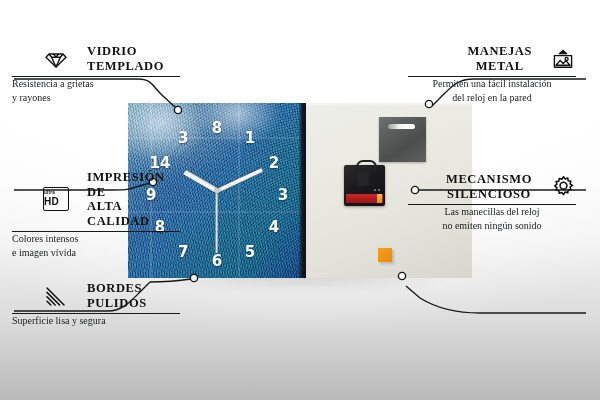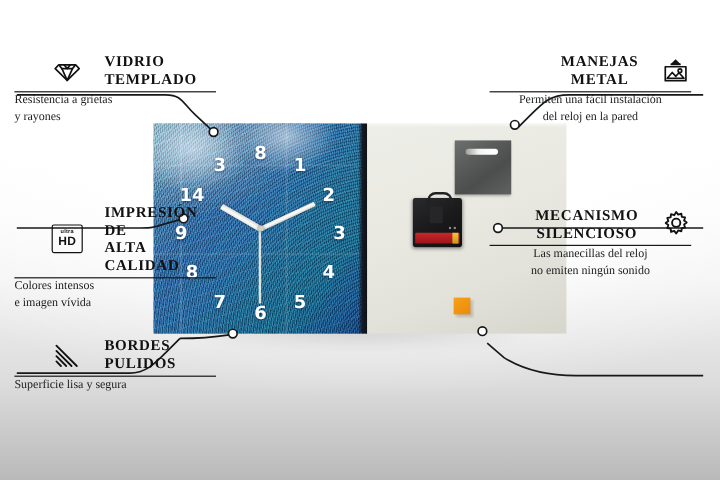--- a/index.html
+++ b/index.html
@@ -311,21 +311,20 @@
   #leaders path { fill: none; stroke: #16181a; stroke-width: 1.4; }
   #leaders circle { fill: #ffffff; stroke: #16181a; stroke-width: 1.4; }
 
   .hd-box {
     width: 24px;
     height: 22px;
     border: 1.6px solid #111;
     border-radius: 2px;
     display: flex;
     flex-direction: column;
-    align-items: center;
     justify-content: center;
     line-height: 1;
   }
   .hd-ultra { font-family: "Liberation Sans", sans-serif; font-size: 4.6px; font-weight: 700; letter-spacing: .2px; }
   .hd-main  { font-family: "Liberation Sans", sans-serif; font-size: 10px; font-weight: 700; letter-spacing: .2px; margin-top: .5px; }
 </style>
 </head>
 <body>
 
 <div id="stage">

